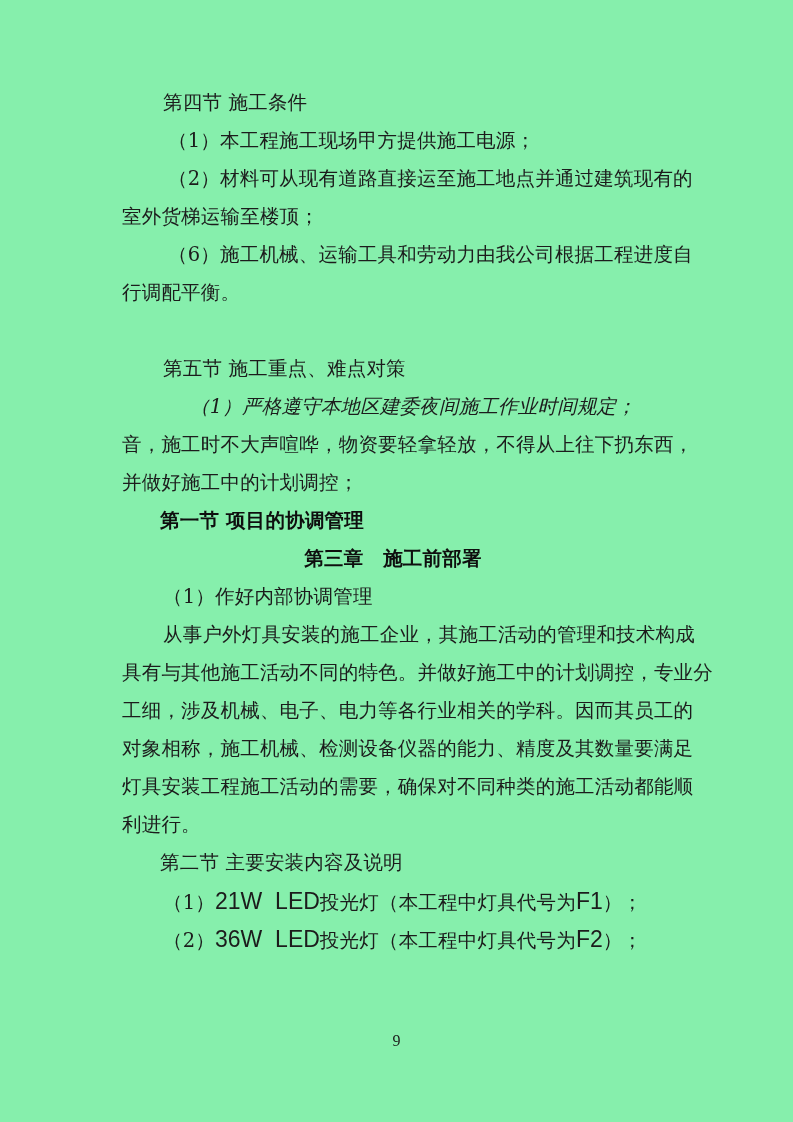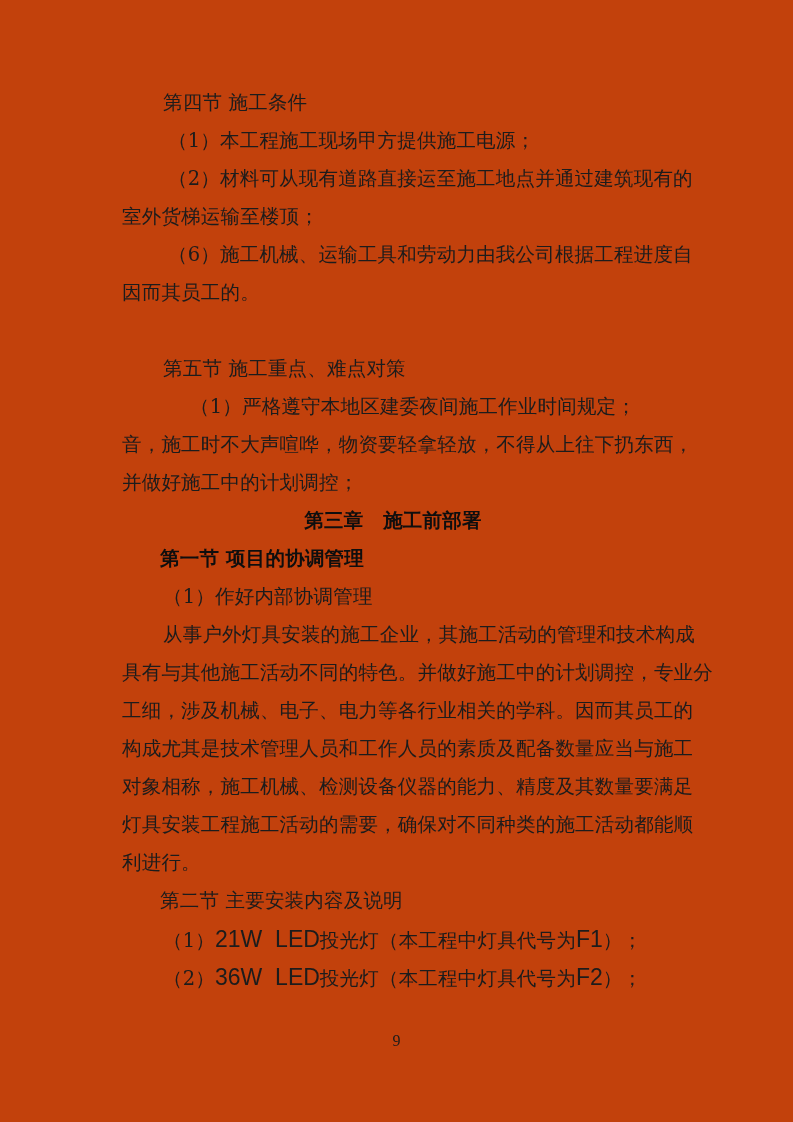--- a/index.html
+++ b/index.html
@@ -16,21 +16,21 @@
     color: #1a1a1a;
     -webkit-font-smoothing: antialiased;
   }
 
   .page {
     position: absolute;
     left: 0;
     top: 0;
     width: 793px;
     height: 1122px;
-    background: #c2410c;
+    background: #86efac;
   }
 
   
   .content {
     position: absolute;
     left: 122px;
     top: 84px;
     width: 542px;
   }
 
@@ -42,21 +42,21 @@
     white-space: nowrap;
     font-family: "DejaVu Serif", "Liberation Serif", serif;
     color: #1c1c1c;
   }
 
   
   .ind-0  { text-indent: 0; }
   .ind-1  { padding-left: 38px; }
   .ind-1s { padding-left: 41px; }
   .ind-2  { padding-left: 46px; }
-  .ind-3  { padding-left: 68px; }
+  .ind-3  { padding-left: 68px; font-style: italic; }
 
   .bold {
     font-weight: bold;
     color: #0e0e0e;
   }
 
   .center {
     text-align: center;
     padding-left: 0;
   }
@@ -88,38 +88,37 @@
 
 <div class="page">
 
   <div class="content">
 
     <div class="line ind-1s">第四节 施工条件</div>
     <div class="line ind-2">（1）本工程施工现场甲方提供施工电源；</div>
     <div class="line ind-2">（2）材料可从现有道路直接运至施工地点并通过建筑现有的</div>
     <div class="line ind-0">室外货梯运输至楼顶；</div>
     <div class="line ind-2">（6）施工机械、运输工具和劳动力由我公司根据工程进度自</div>
-    <div class="line ind-0">因而其员工的。</div>
+    <div class="line ind-0">行调配平衡。</div>
 
     <div class="spacer"></div>
 
     <div class="line ind-1s">第五节 施工重点、难点对策</div>
     <div class="line ind-3">（1）严格遵守本地区建委夜间施工作业时间规定；</div>
     <div class="line ind-0">音，施工时不大声喧哗，物资要轻拿轻放，不得从上往下扔东西，</div>
     <div class="line ind-0">并做好施工中的计划调控；</div>
 
+    <div class="line ind-1 bold">第一节 项目的协调管理</div>
+
     <div class="line center bold">第三章　施工前部署</div>
-
-    <div class="line ind-1 bold">第一节 项目的协调管理</div>
     <div class="line ind-1s">（1）作好内部协调管理</div>
 
     <div class="line ind-1s">从事户外灯具安装的施工企业，其施工活动的管理和技术构成</div>
     <div class="line ind-0">具有与其他施工活动不同的特色。并做好施工中的计划调控，专业分</div>
     <div class="line ind-0">工细，涉及机械、电子、电力等各行业相关的学科。因而其员工的</div>
-    <div class="line ind-0">构成尤其是技术管理人员和工作人员的素质及配备数量应当与施工</div>
     <div class="line ind-0">对象相称，施工机械、检测设备仪器的能力、精度及其数量要满足</div>
     <div class="line ind-0">灯具安装工程施工活动的需要，确保对不同种类的施工活动都能顺</div>
     <div class="line ind-0">利进行。</div>
 
 
     <div class="line ind-1">第二节 主要安装内容及说明</div>
 
     <div class="line ind-1s"><span>（1）</span><span class="latin">21W</span><span class="latin">&nbsp;&nbsp;</span><span class="latin">LED</span><span>投光灯（本工程中灯具代号为</span><span class="latin">F1</span><span>）；</span></div>
 
     <div class="line ind-1s"><span>（2）</span><span class="latin">36W</span><span class="latin">&nbsp;&nbsp;</span><span class="latin">LED</span><span>投光灯（本工程中灯具代号为</span><span class="latin">F2</span><span>）；</span></div>

